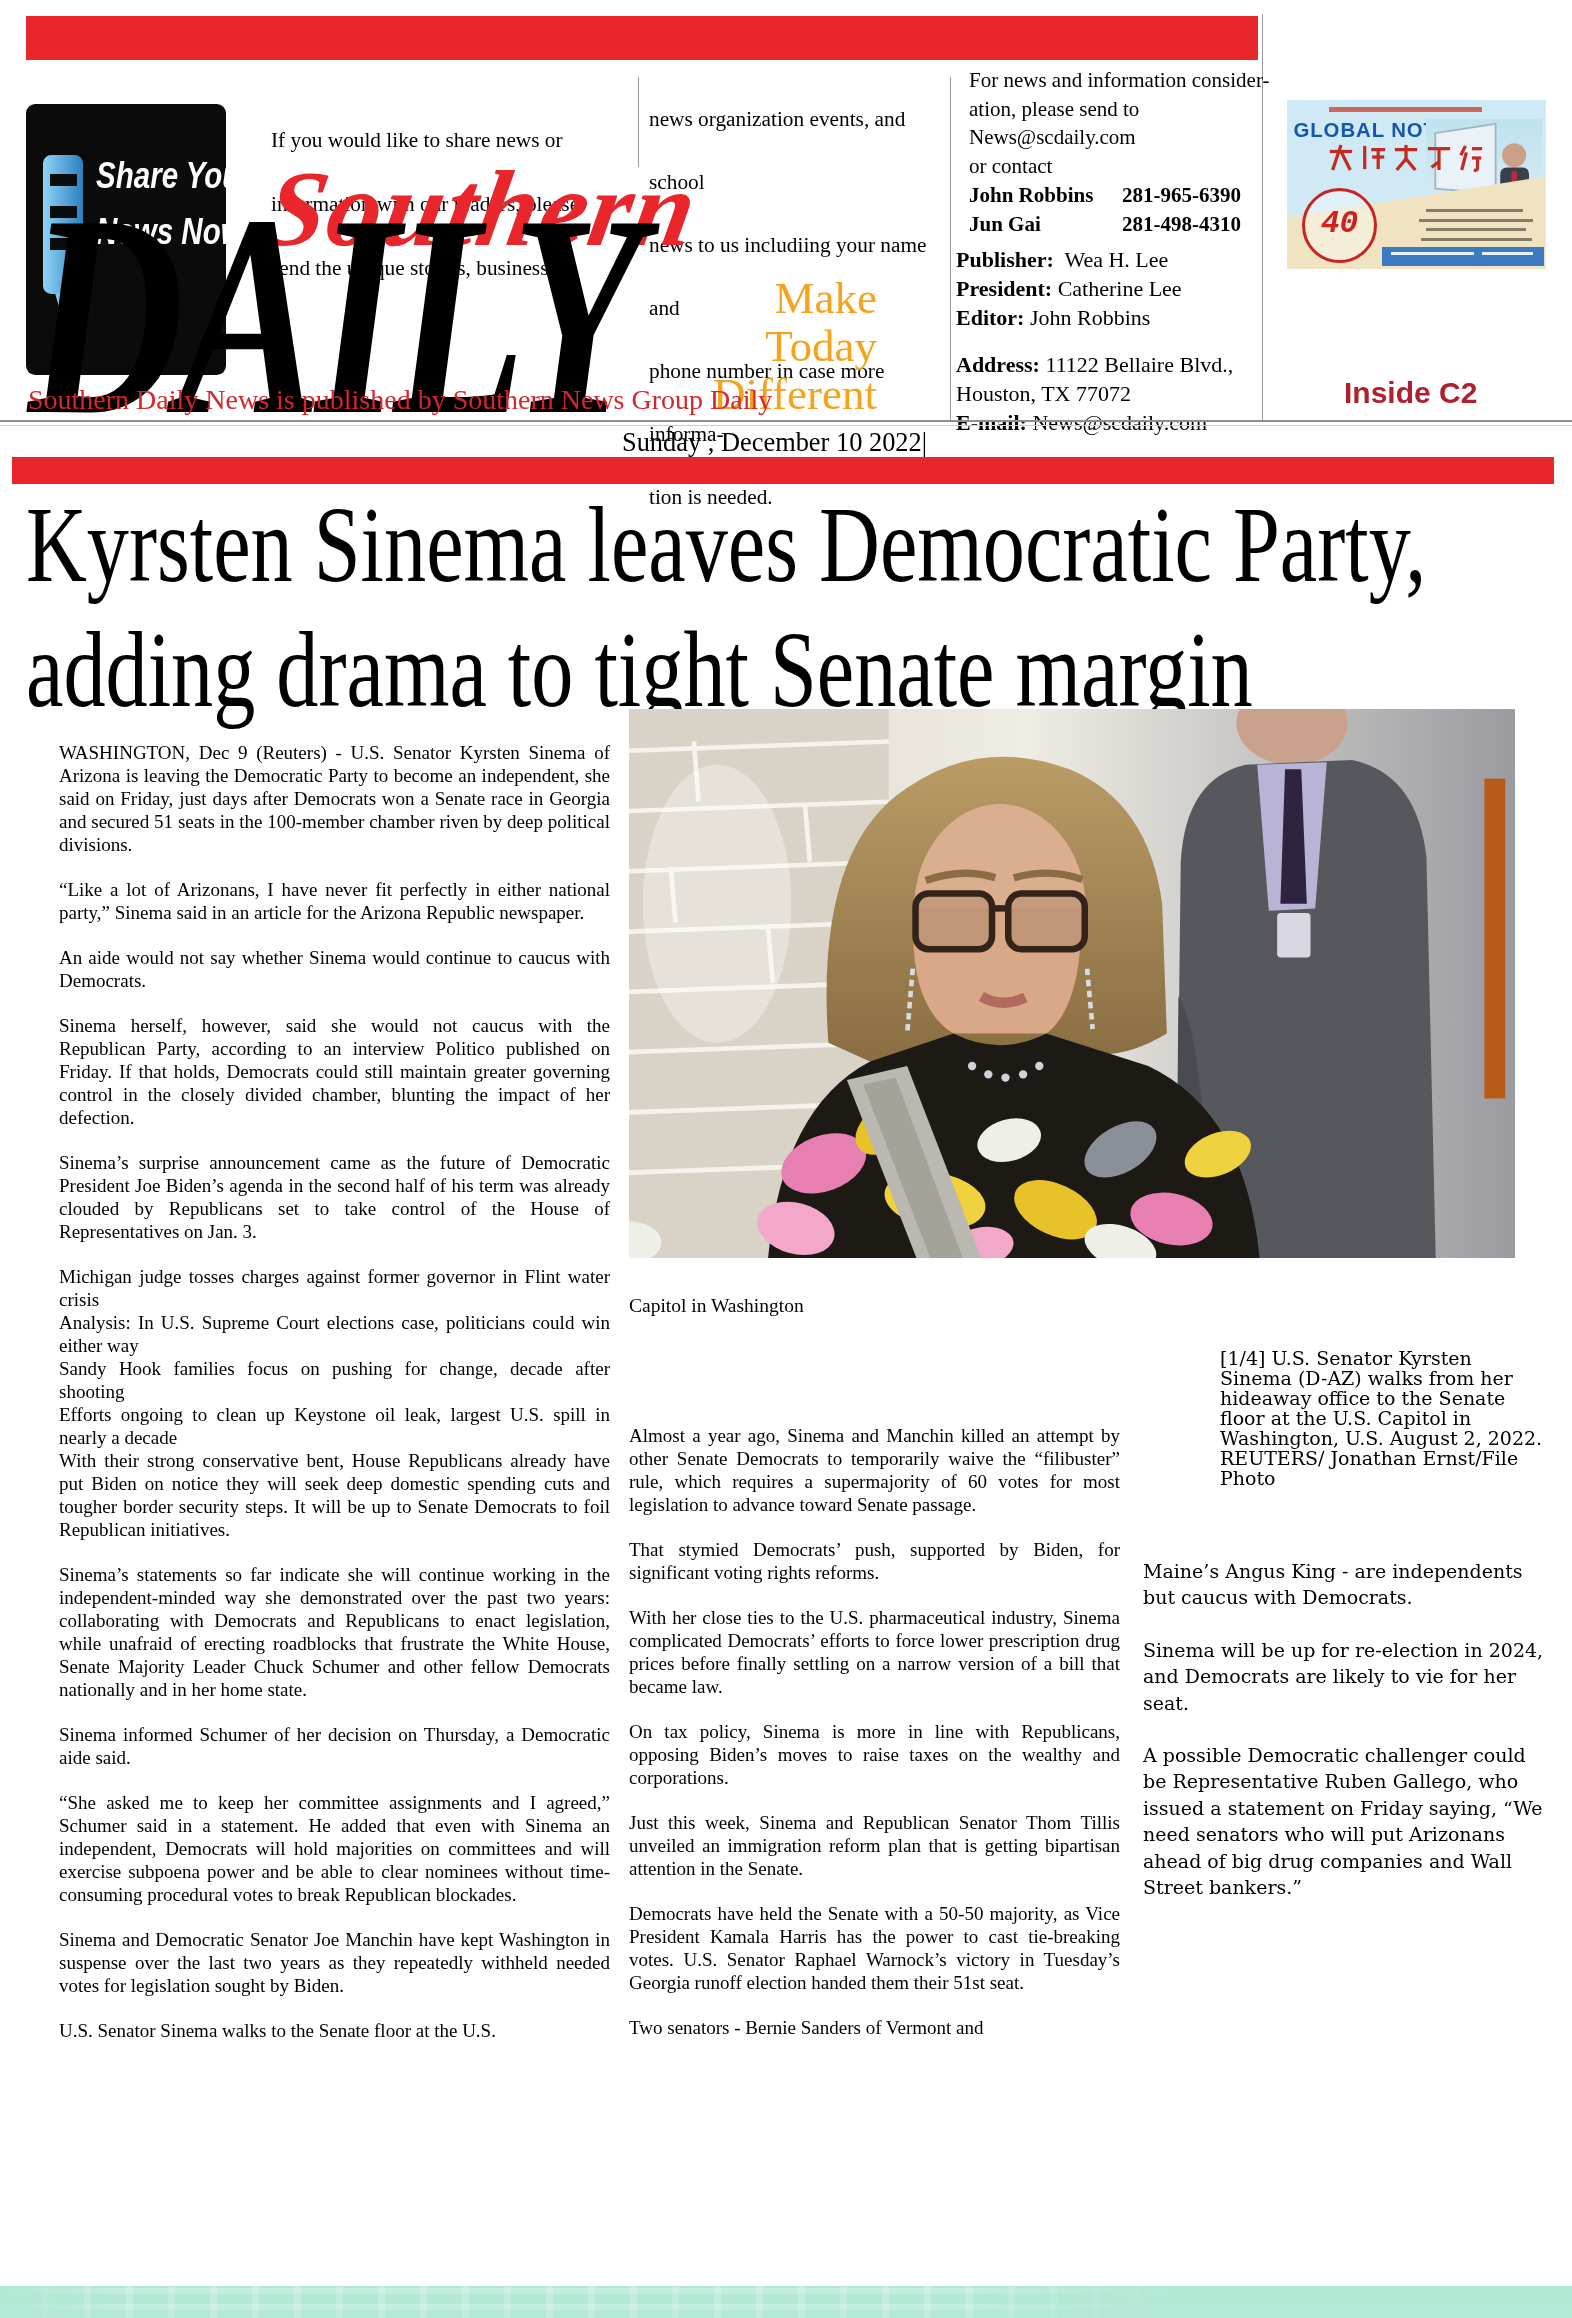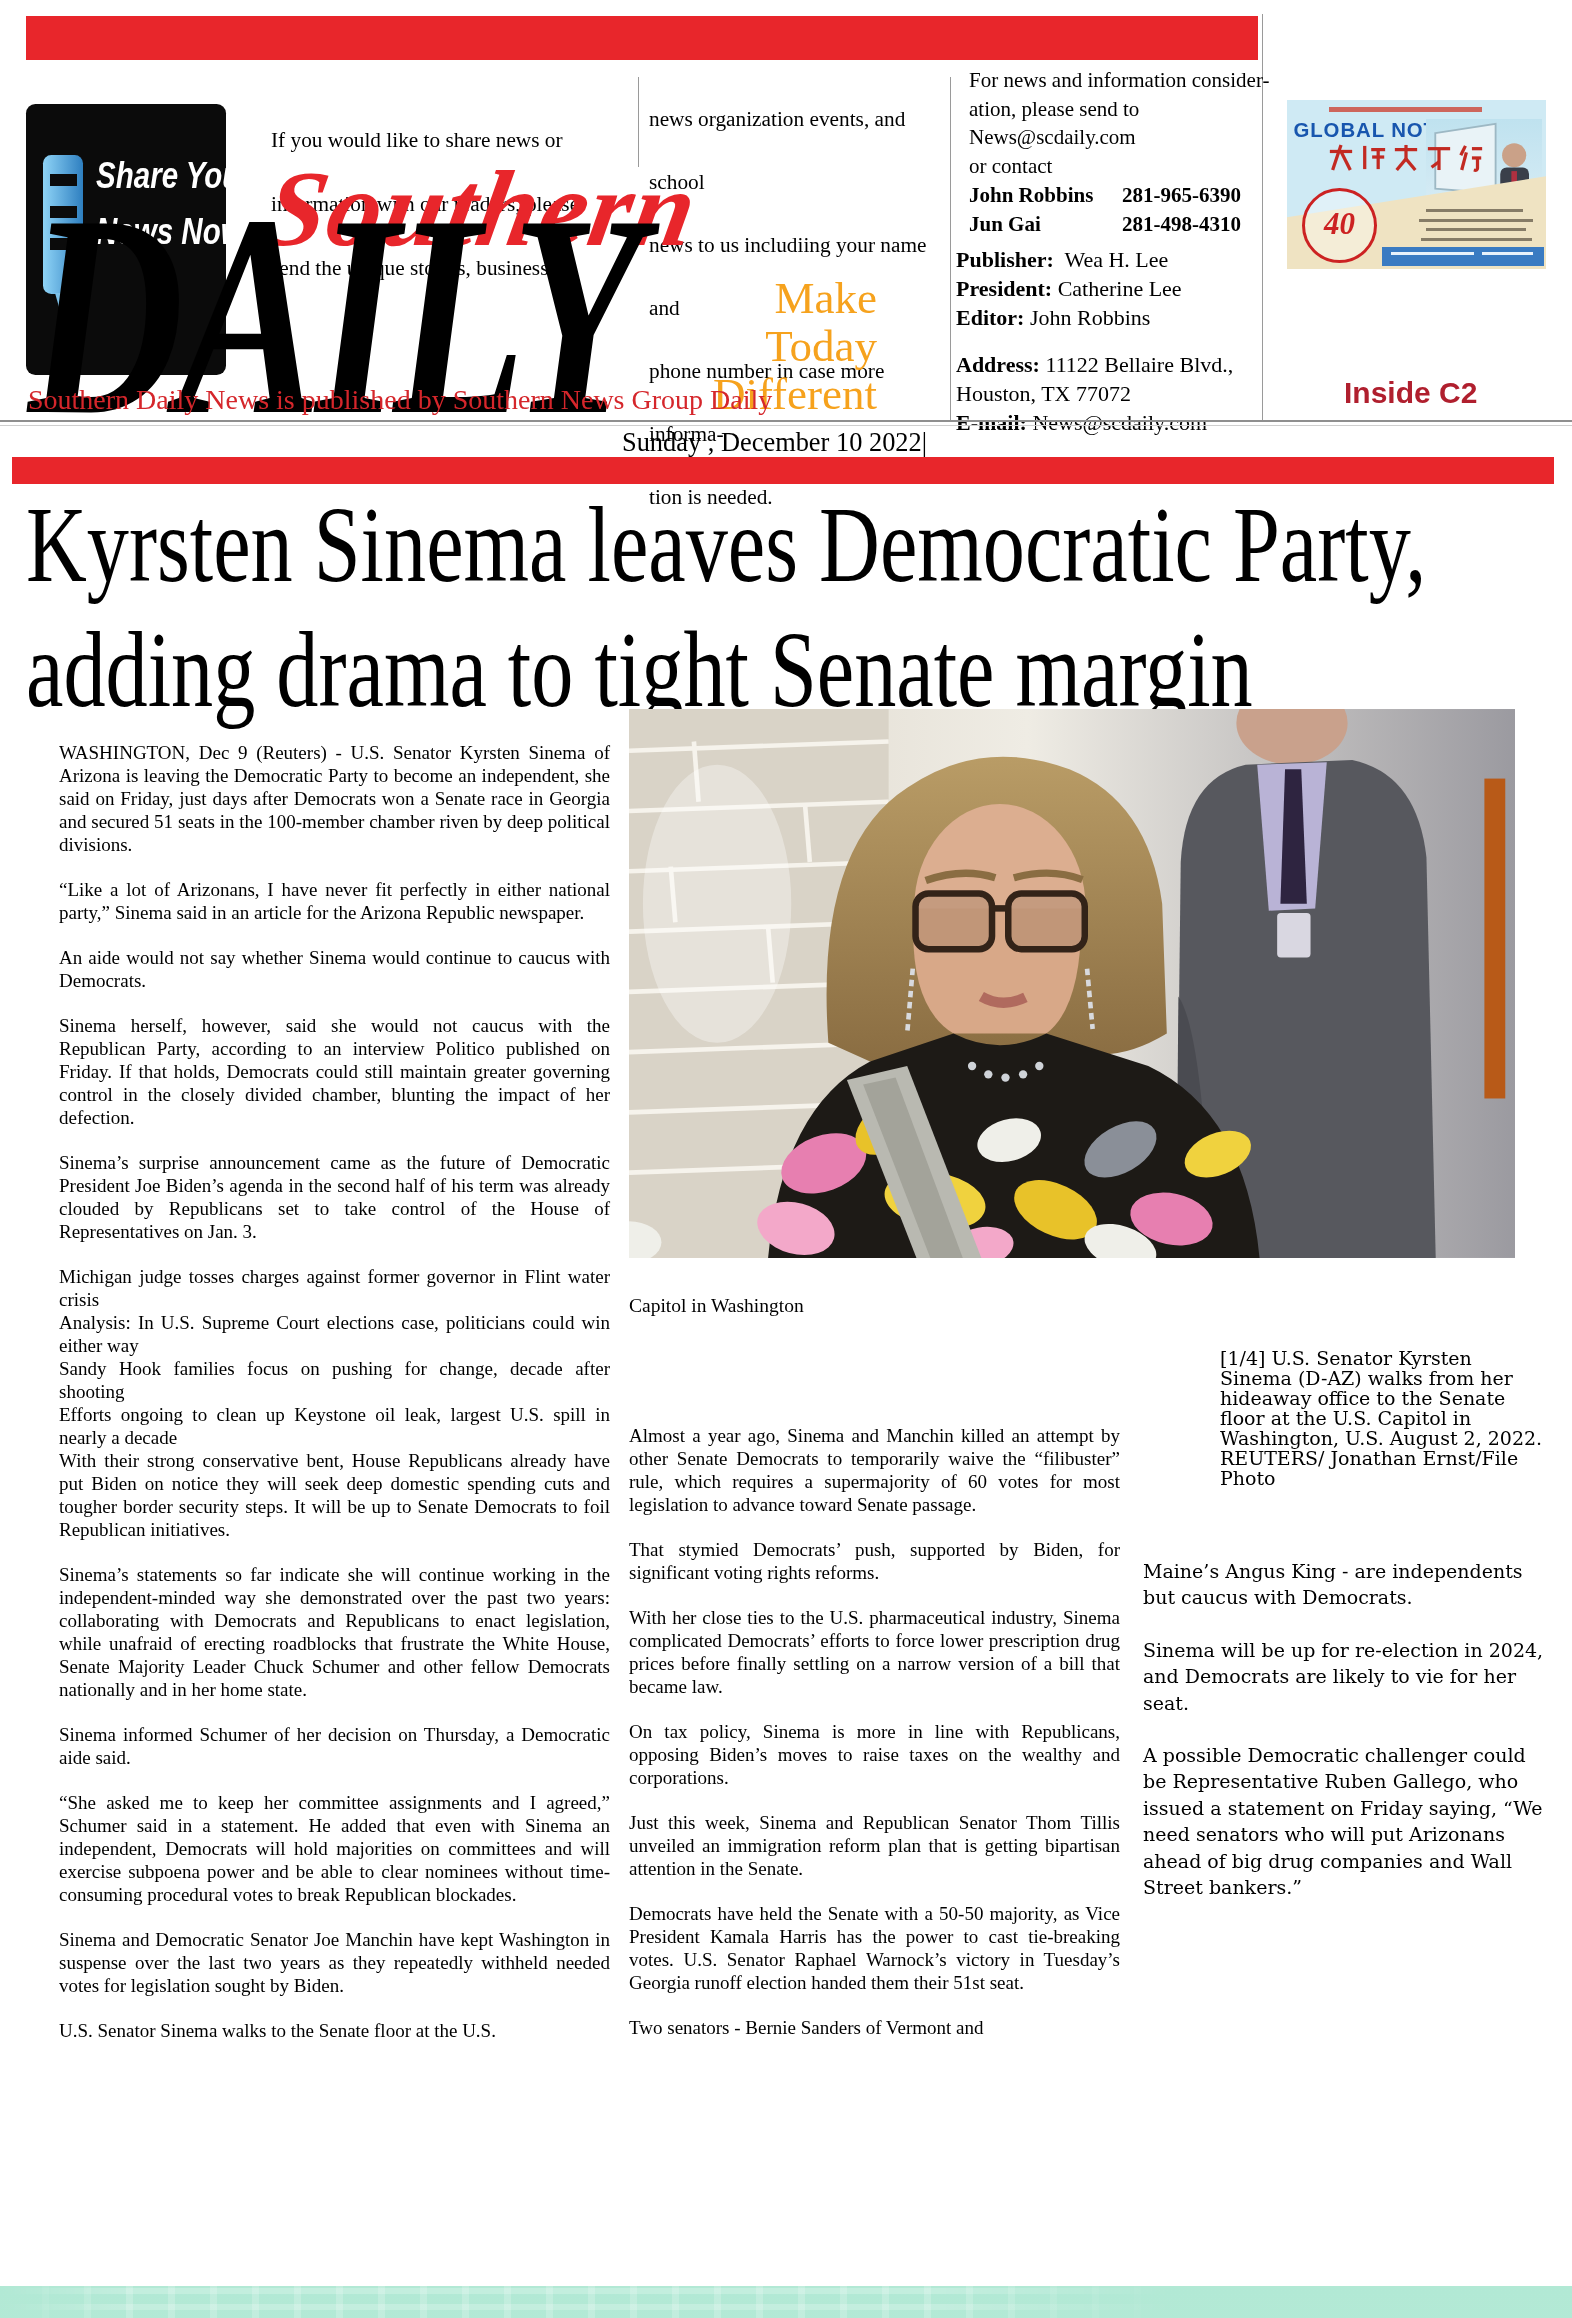--- a/index.html
+++ b/index.html
@@ -22,21 +22,21 @@
   .contact-name{display:inline-block;width:153px;font-weight:bold;}
   .contact-phone{font-weight:bold;}
   .gnotes{left:1287px;top:100px;width:259px;height:169px;background:#cfeaf4;overflow:hidden;}
   .gnotes-title{position:absolute;left:6.5px;top:18.5px;font-family:"Liberation Sans",sans-serif;
                 font-weight:bold;font-size:20.4px;color:#1856ae;letter-spacing:0.9px;}
   .gn-redline{position:absolute;left:42px;top:6.5px;width:153px;height:5.6px;background:#cc3a2a;opacity:.75;}
   .gn-beige{position:absolute;left:-18.5px;top:95px;width:325px;height:102px;background:#efe3c2;transform:rotate(-9deg);}
   .gn-strip{position:absolute;left:95px;top:147px;width:162px;height:18.5px;background:#3a7bc2;}
   .gn-strip i{position:absolute;top:4.6px;height:3.7px;background:#e8f2fb;}
   .gn-seal{position:absolute;left:15px;top:88px;width:69px;height:69px;border:3.2px solid #cc2222;border-radius:50%;
-           color:#cc2222;font-weight:bold;font-style:italic;font-size:31px;text-align:center;line-height:65px;background:rgba(255,255,255,.35);}
+           color:#cc2222;font-weight:bold;font-style:italic;font-size:31px;text-align:center;line-height:65px;background:rgba(255,255,255,.35);font-family:Liberation Mono, monospace;}
   .gn-person{position:absolute;left:139px;top:18.5px;width:116px;height:107px;background:linear-gradient(180deg,#bfe2ef,#dceef6);}
   .gn-txt{position:absolute;background:#6b6150;height:3.2px;opacity:.8;}
   .inside-c2{left:1344px;top:344px;font-family:"Liberation Sans",sans-serif;font-weight:bold;
              font-size:30px;color:#b01f2e;margin-top:32px;}
   
   .m-southern{left:267px;top:147px;font-size:108px;font-style:italic;font-weight:bold;color:#e8262b;
               transform:skewX(-10deg);letter-spacing:1.9px;}
   .m-daily{left:28px;top:171px;font-size:288px;line-height:1;font-weight:bold;font-style:italic;
            transform:scaleX(.75);transform-origin:left top;letter-spacing:-8.3px;}
   .m-make{left:696px;top:250px;width:181px;text-align:right;color:#f6a21d;font-size:45px;line-height:48px;margin-top:24px;}

